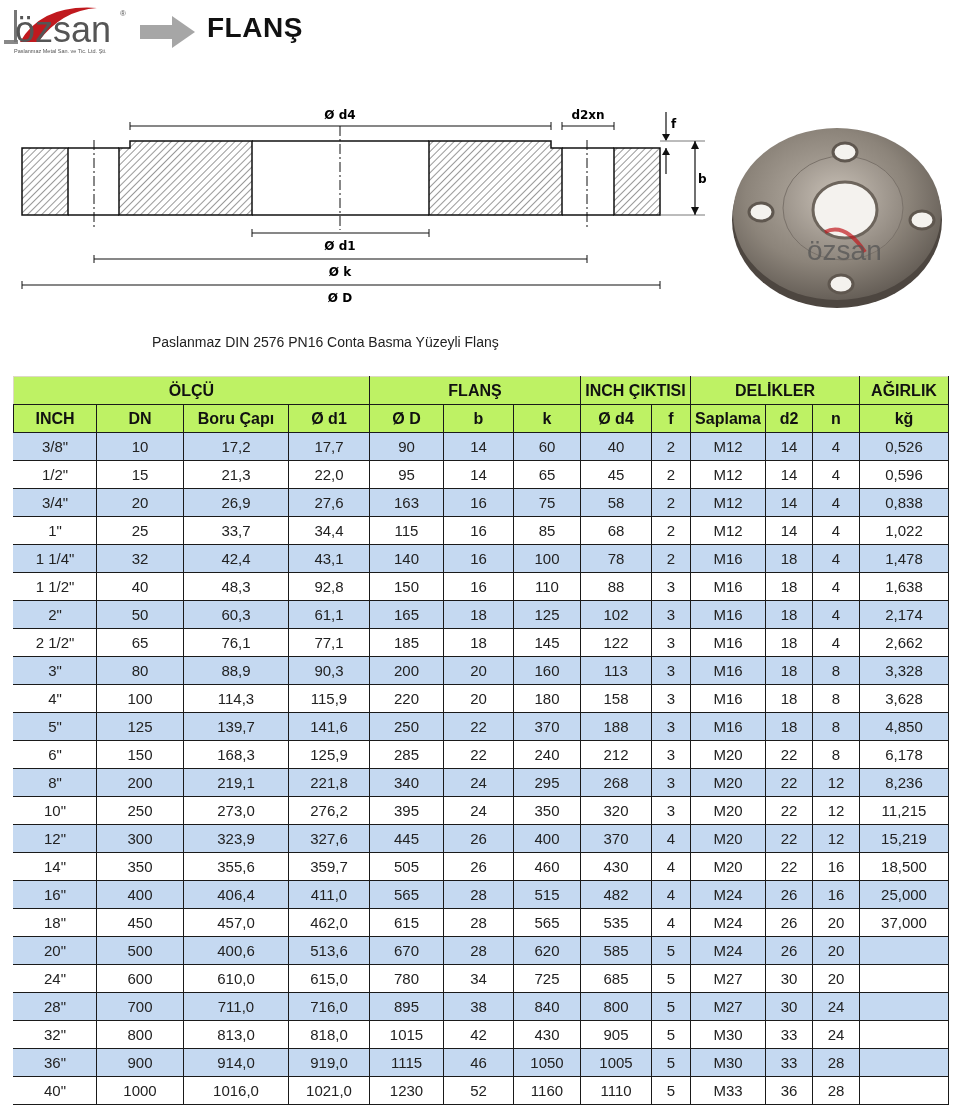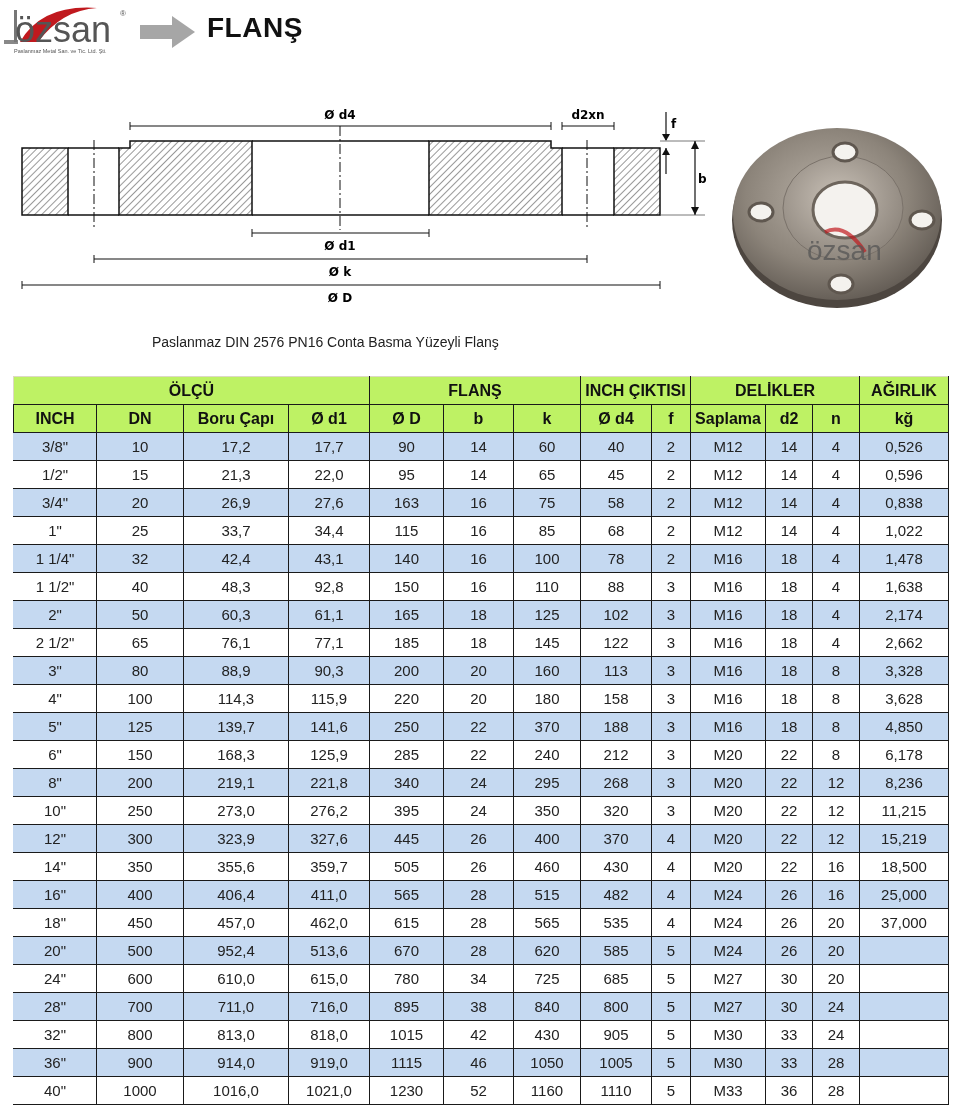--- a/index.html
+++ b/index.html
@@ -449,21 +449,21 @@
         <td>535</td>
         <td>4</td>
         <td>M24</td>
         <td>26</td>
         <td>20</td>
         <td>37,000</td>
       </tr>
       <tr class="alt">
         <td class="first">20"</td>
         <td>500</td>
-        <td>952,4</td>
+        <td>400,6</td>
         <td>513,6</td>
         <td>670</td>
         <td>28</td>
         <td>620</td>
         <td>585</td>
         <td>5</td>
         <td>M24</td>
         <td>26</td>
         <td>20</td>
         <td></td>

